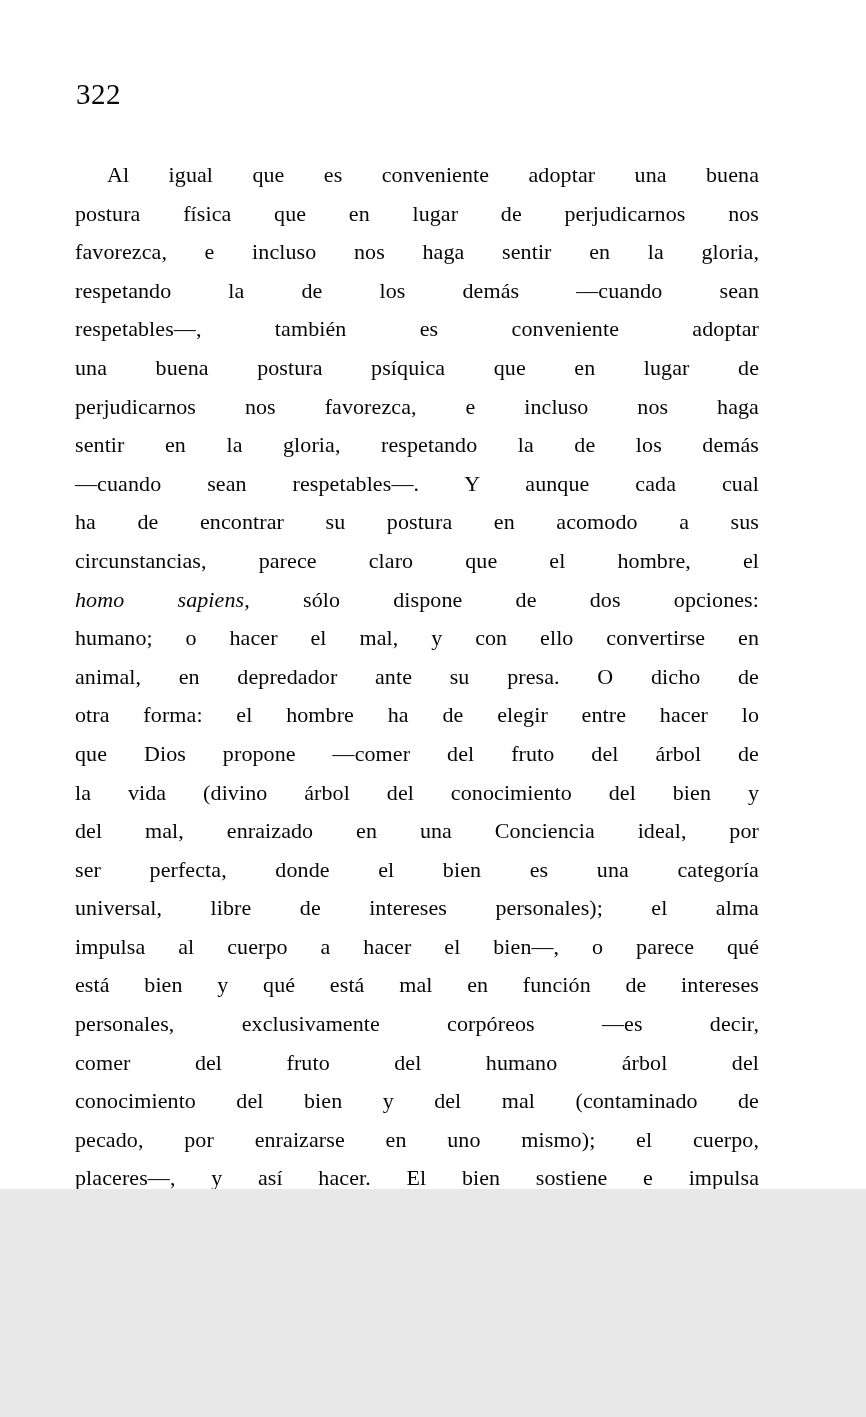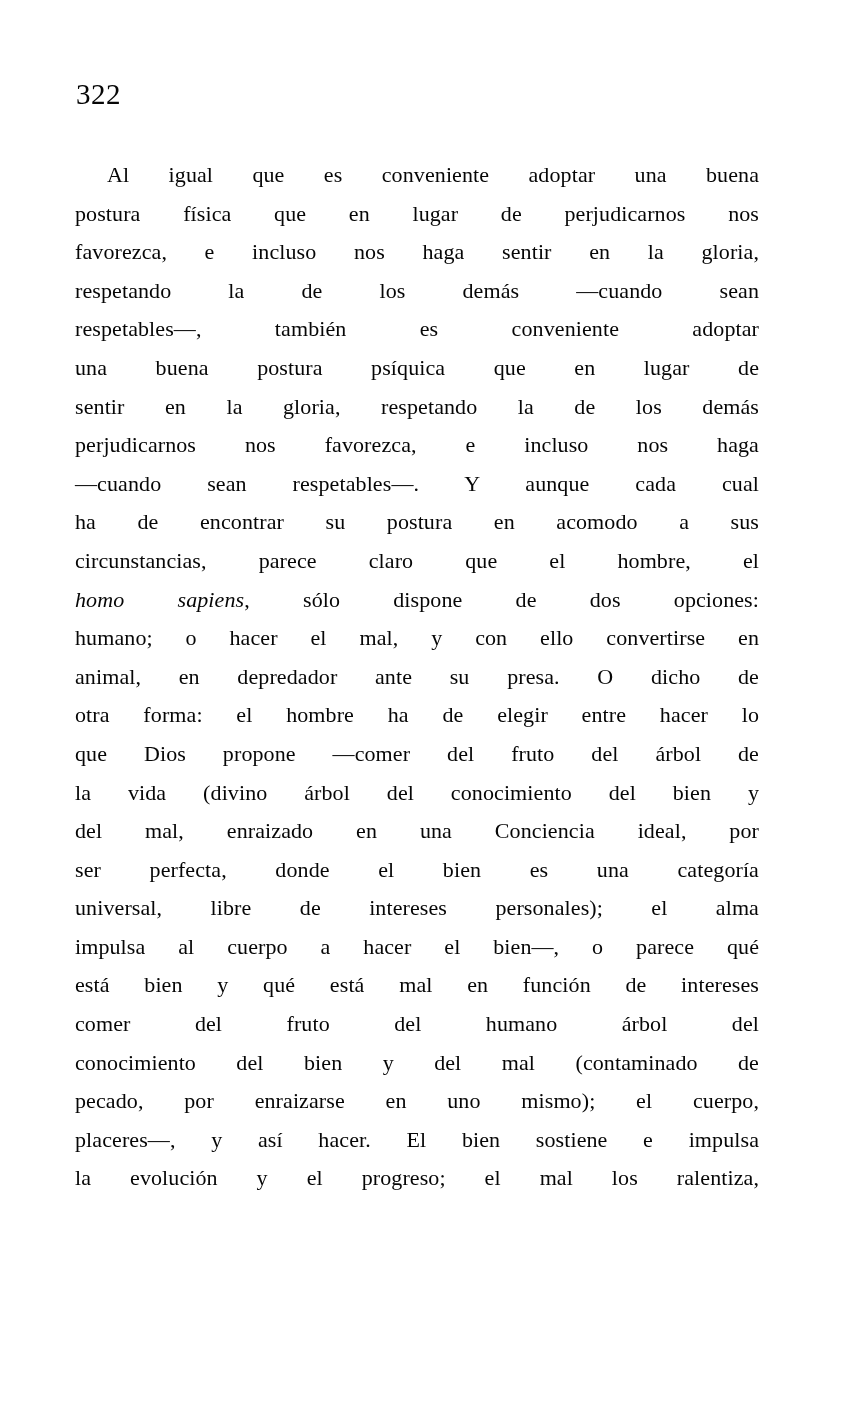--- a/index.html
+++ b/index.html
@@ -3,21 +3,21 @@
 <meta charset="utf-8">
 <style>
   html, body {
     margin: 0;
     padding: 0;
     background: #e8e8e8;
   }
   .book-page {
     position: relative;
     width: 866px;
-    height: 1417px;
+    height: 1189px;
     background: #ffffff;
     font-family: "Liberation Serif", "DejaVu Serif", serif;
     color: #060606;
     overflow: hidden;
   }
   .page-number {
     position: absolute;
     left: 76px;
     top: 78px;
     font-size: 29px;
@@ -52,35 +52,36 @@
 
 <div class="book-page">
   <div class="page-number">322</div>
   <div class="text-block">
       <div class="line indent"><span>Al igual que es conveniente adoptar una buena</span></div>
       <div class="line"><span>postura física que en lugar de perjudicarnos nos</span></div>
       <div class="line"><span>favorezca, e incluso nos haga sentir en la gloria,</span></div>
       <div class="line"><span>respetando la de los demás —cuando sean</span></div>
       <div class="line"><span>respetables—, también es conveniente adoptar</span></div>
       <div class="line"><span>una buena postura psíquica que en lugar de</span></div>
+      <div class="line"><span>perjudicarnos nos favorezca, e incluso nos haga</span></div>
       <div class="line"><span>sentir en la gloria, respetando la de los demás</span></div>
-      <div class="line"><span>perjudicarnos nos favorezca, e incluso nos haga</span></div>
       <div class="line"><span>—cuando sean respetables—. Y aunque cada cual</span></div>
       <div class="line"><span>ha de encontrar su postura en acomodo a sus</span></div>
       <div class="line"><span>circunstancias, parece claro que el hombre, el</span></div>
       <div class="line"><em>homo sapiens</em><span>, sólo dispone de dos opciones:</span></div>
       <div class="line"><span>humano; o hacer el mal, y con ello convertirse en</span></div>
       <div class="line"><span>animal, en depredador ante su presa. O dicho de</span></div>
       <div class="line"><span>otra forma: el hombre ha de elegir entre hacer lo</span></div>
       <div class="line"><span>que Dios propone —comer del fruto del árbol de</span></div>
       <div class="line"><span>la vida (divino árbol del conocimiento del bien y</span></div>
       <div class="line"><span>del mal, enraizado en una Conciencia ideal, por</span></div>
       <div class="line"><span>ser perfecta, donde el bien es una categoría</span></div>
       <div class="line"><span>universal, libre de intereses personales); el alma</span></div>
       <div class="line"><span>impulsa al cuerpo a hacer el bien—, o parece qué</span></div>
       <div class="line"><span>está bien y qué está mal en función de intereses</span></div>
+      <div class="line"><span>personales, exclusivamente corpóreos —es decir,</span></div>
       <div class="line"><span>comer del fruto del humano árbol del</span></div>
       <div class="line"><span>conocimiento del bien y del mal (contaminado de</span></div>
       <div class="line"><span>pecado, por enraizarse en uno mismo); el cuerpo,</span></div>
       <div class="line"><span>placeres—, y así hacer. El bien sostiene e impulsa</span></div>
       <div class="line"><span>la evolución y el progreso; el mal los ralentiza,</span></div>
     </div>
 </div>
 
 </body></html>

